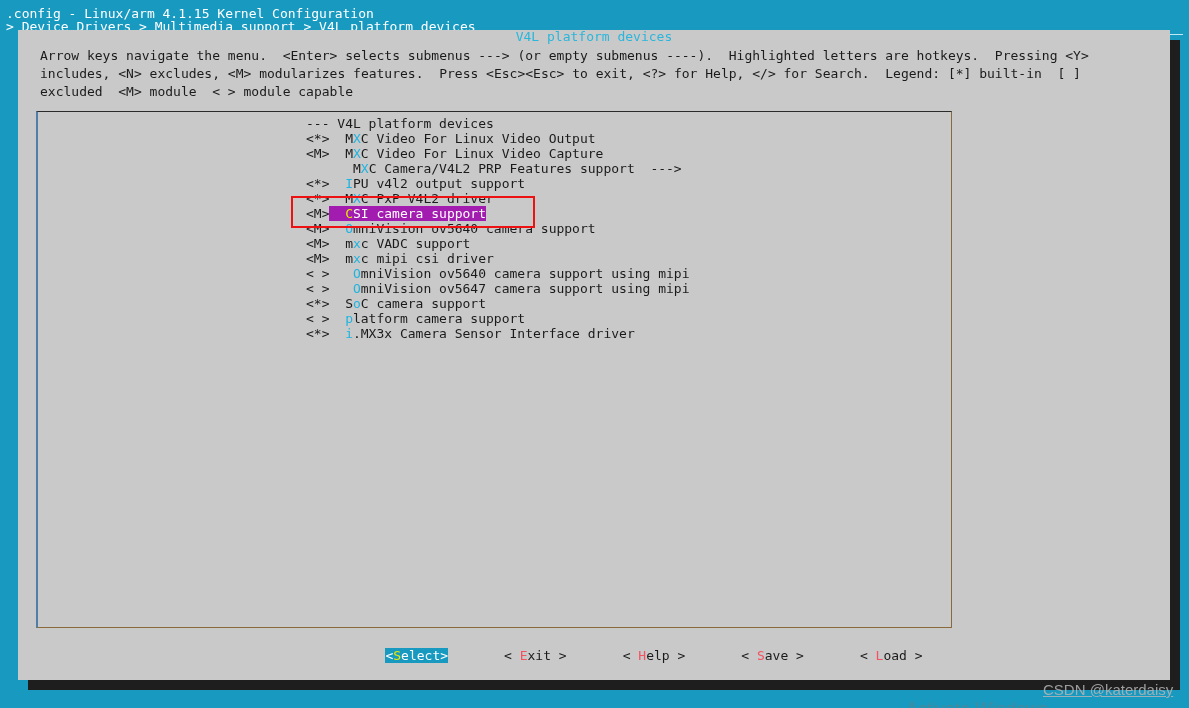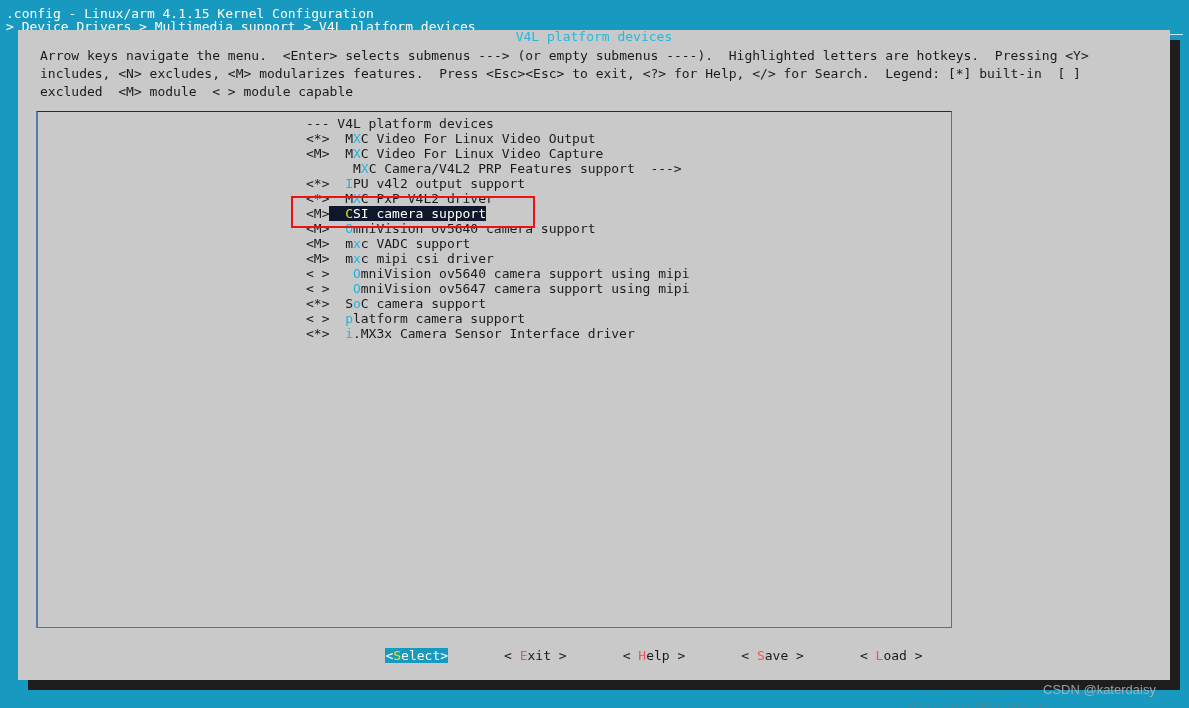--- a/index.html
+++ b/index.html
@@ -100,21 +100,21 @@
 
   .row {
     height: 15px;
     line-height: 15px;
     white-space: pre;
     color: #1b1b1b;
     display: block;
   }
   .row .hk { color: #1fb4e0; }
   .row.sel {
-    background: #0f172a;
+    background: #a21caf;
     color: #ffffff;
     display: inline-block;
   }
   .row.sel .hk { color: #e8e800; }
   .row.sel .marker {
     background: #c9c9c9;
     color: #1b1b1b;
   }
 
   
@@ -157,23 +157,24 @@
     line-height: 23px;
     white-space: pre;
     pointer-events: none;
   }
 
   #csdn {
     position: absolute;
     left: 1043px; top: 682px;
     color: rgba(180,180,180,0.85);
     font-family: "Liberation Sans", sans-serif;
-    font-size: 13px;
+    font-size: 15px;
     white-space: pre;
     pointer-events: none;
+    text-decoration: underline;
   }
 </style>
 </head>
 <body>
 
 <div id="header">
   <div class="line">.config - Linux/arm 4.1.15 Kernel Configuration</div>
   <div class="line" id="crumb-row">
     <span>&gt; Device Drivers &gt; Multimedia support &gt; V4L platform devices</span>
     <span id="crumb-rule"></span>

